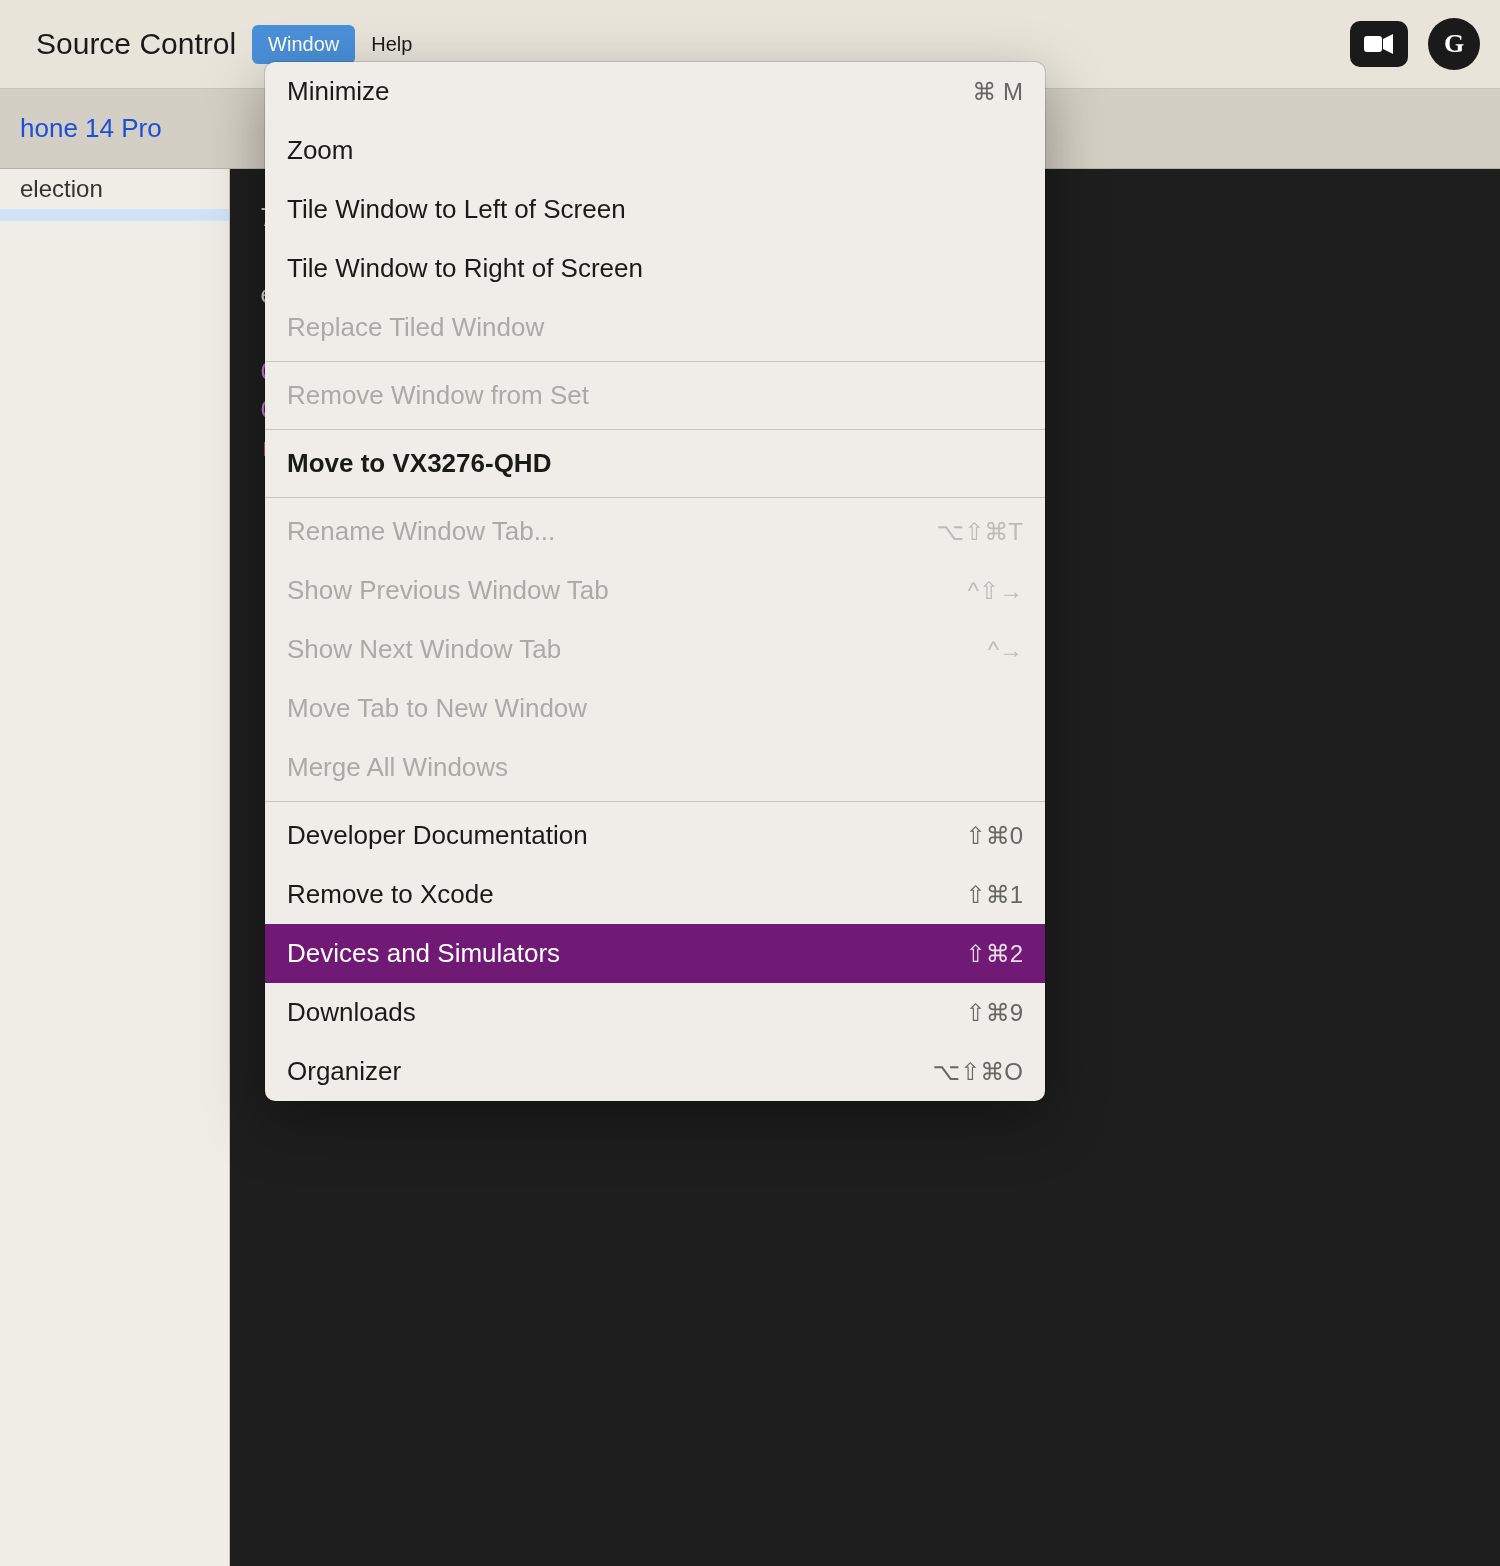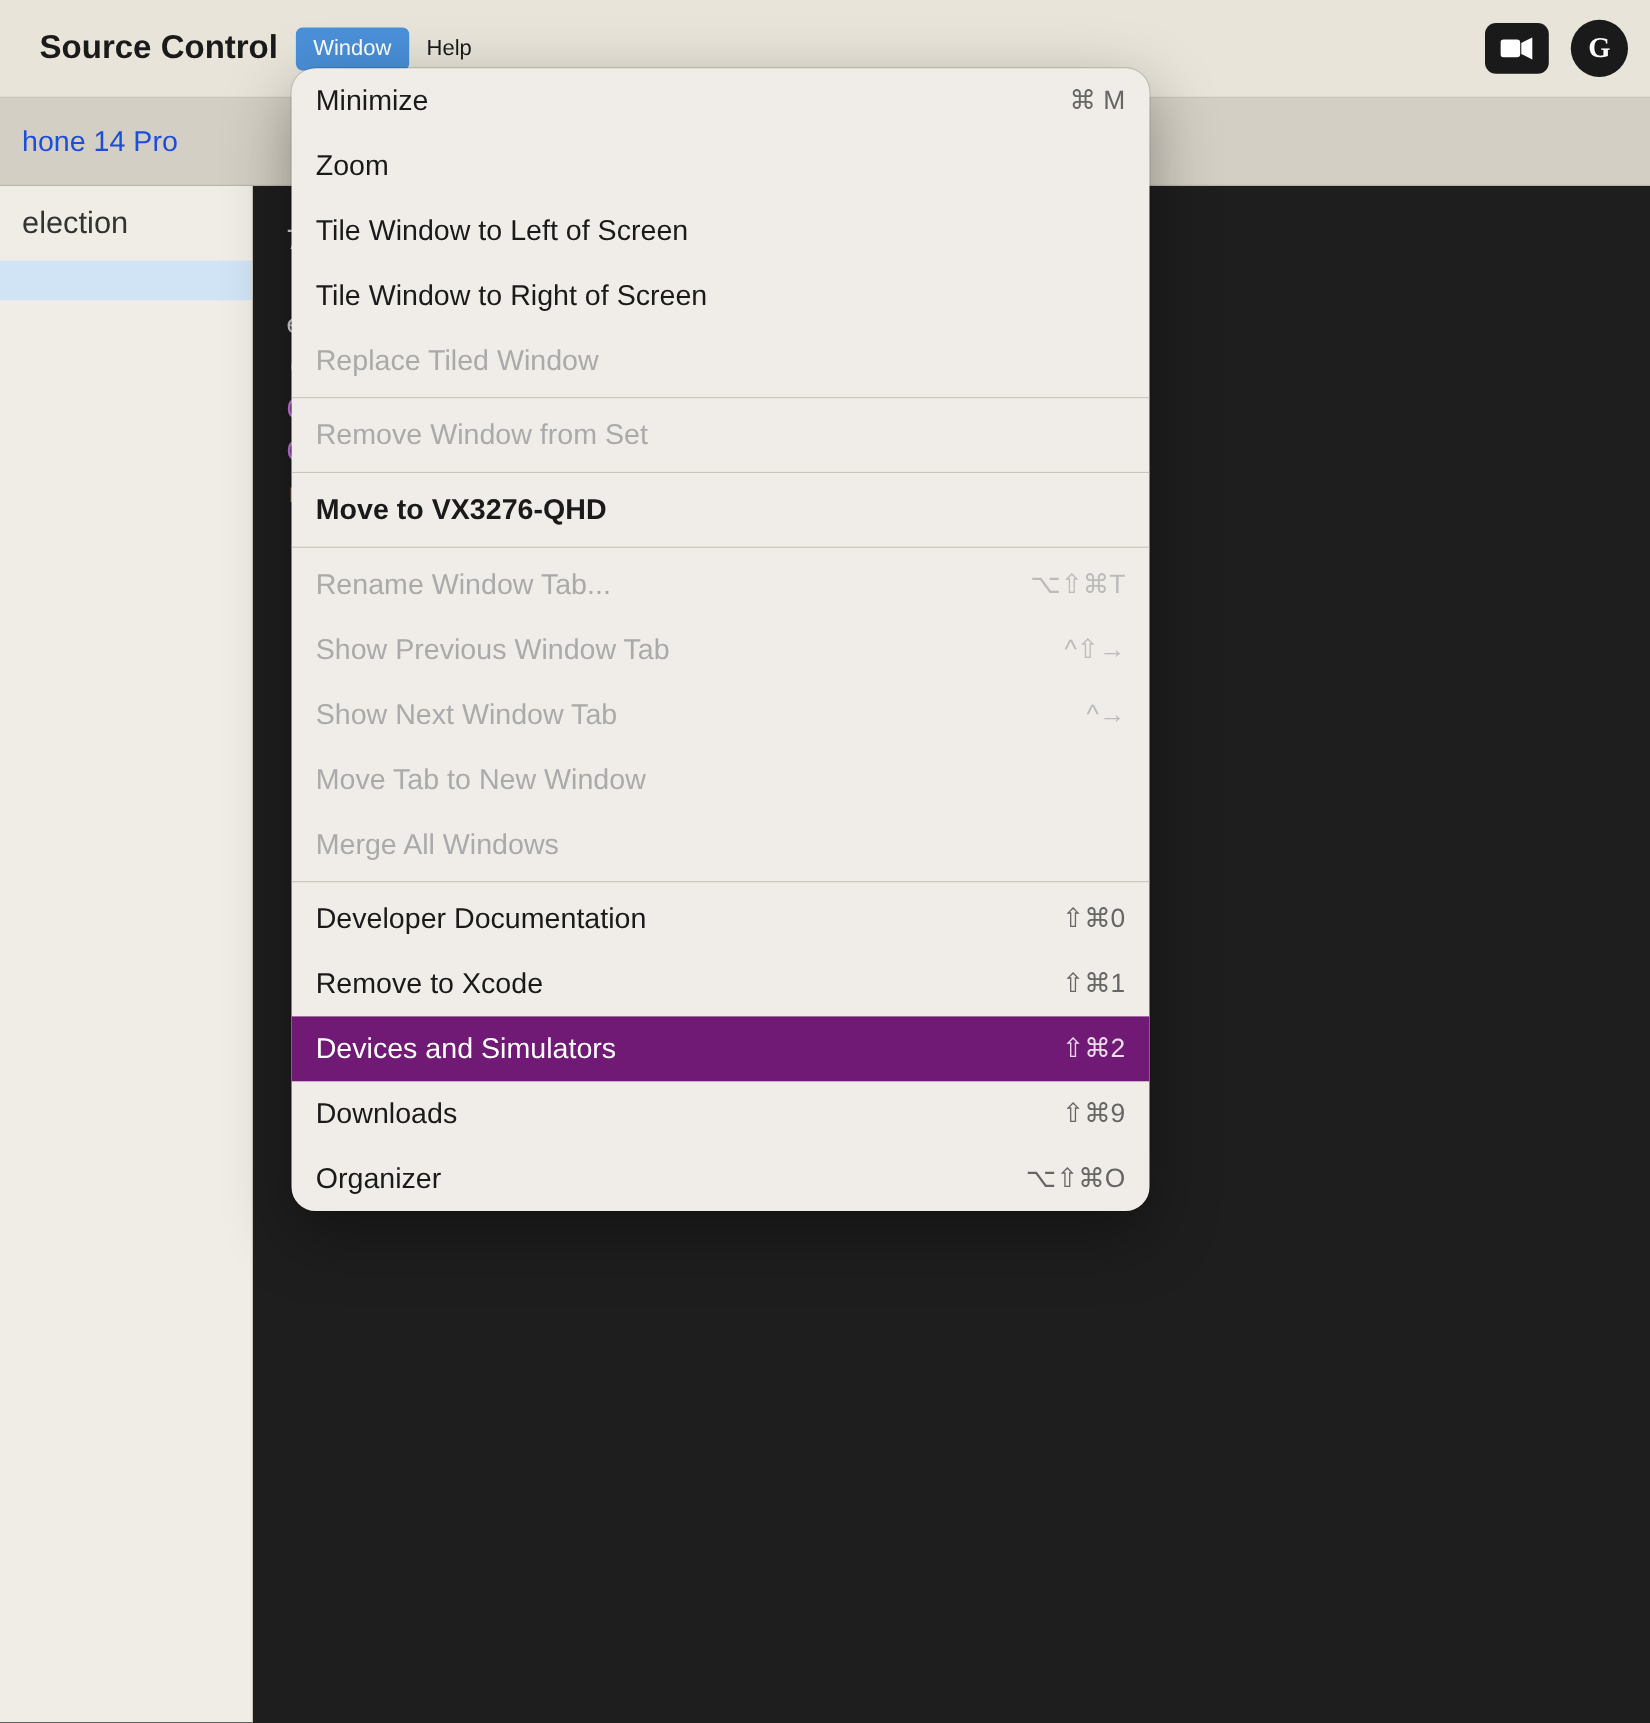--- a/index.html
+++ b/index.html
@@ -47,21 +47,21 @@
       padding: 8px 16px;
       font-size: 20px;
       font-weight: 500;
       color: #1a1a1a;
       cursor: pointer;
       border-radius: 6px;
       white-space: nowrap;
     }
 
     .menu-bar-item.app-name {
-      font-weight: 700;
+      font-weight: 400;
       font-size: 30px;
     }
 
     .menu-bar-item.active {
       background: #4a90d9;
       color: white;
     }
 
     .menu-bar-icons {
       margin-left: auto;
@@ -116,22 +116,22 @@
       top: 169px;
       left: 0;
       width: 230px;
       height: calc(100% - 169px);
       background: #f0ede6;
       border-right: 1px solid #c8c4b8;
       z-index: 4;
     }
 
     .left-panel-item {
-      padding: 18px 20px;
-      font-size: 28px;
+      padding: 6px 20px;
+      font-size: 24px;
       color: #333;
     }
 
     .left-panel-item.selected {
       background: #d0e4f5;
       color: #1a6bb5;
     }
 
     
     .code-editor {
@@ -162,21 +162,21 @@
       height: 100%;
       z-index: 100;
     }
 
     .dropdown-menu {
       position: absolute;
       top: 62px;
       left: 265px;
       width: 780px;
       background: #f0ede8;
-      border-radius: 22px;
+      border-radius: 10px;
       box-shadow: 0 20px 60px rgba(0,0,0,0.35), 0 0 0 1px rgba(0,0,0,0.12);
       overflow: hidden;
       z-index: 200;
     }
 
     .menu-item {
       display: flex;
       align-items: center;
       justify-content: space-between;
       padding: 14px 22px;

